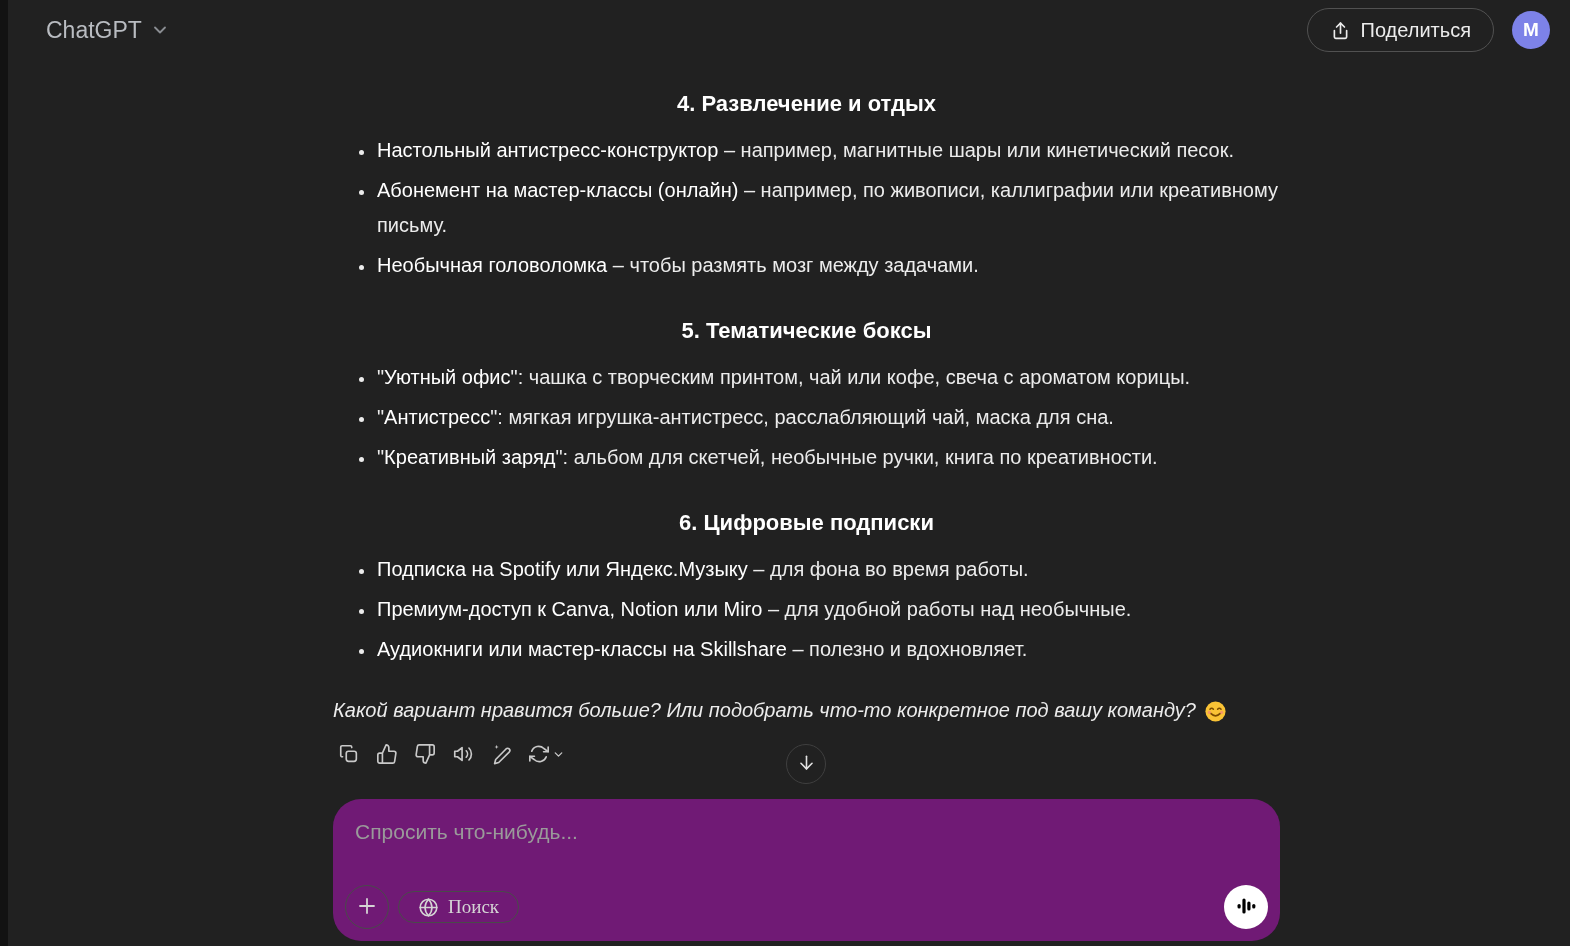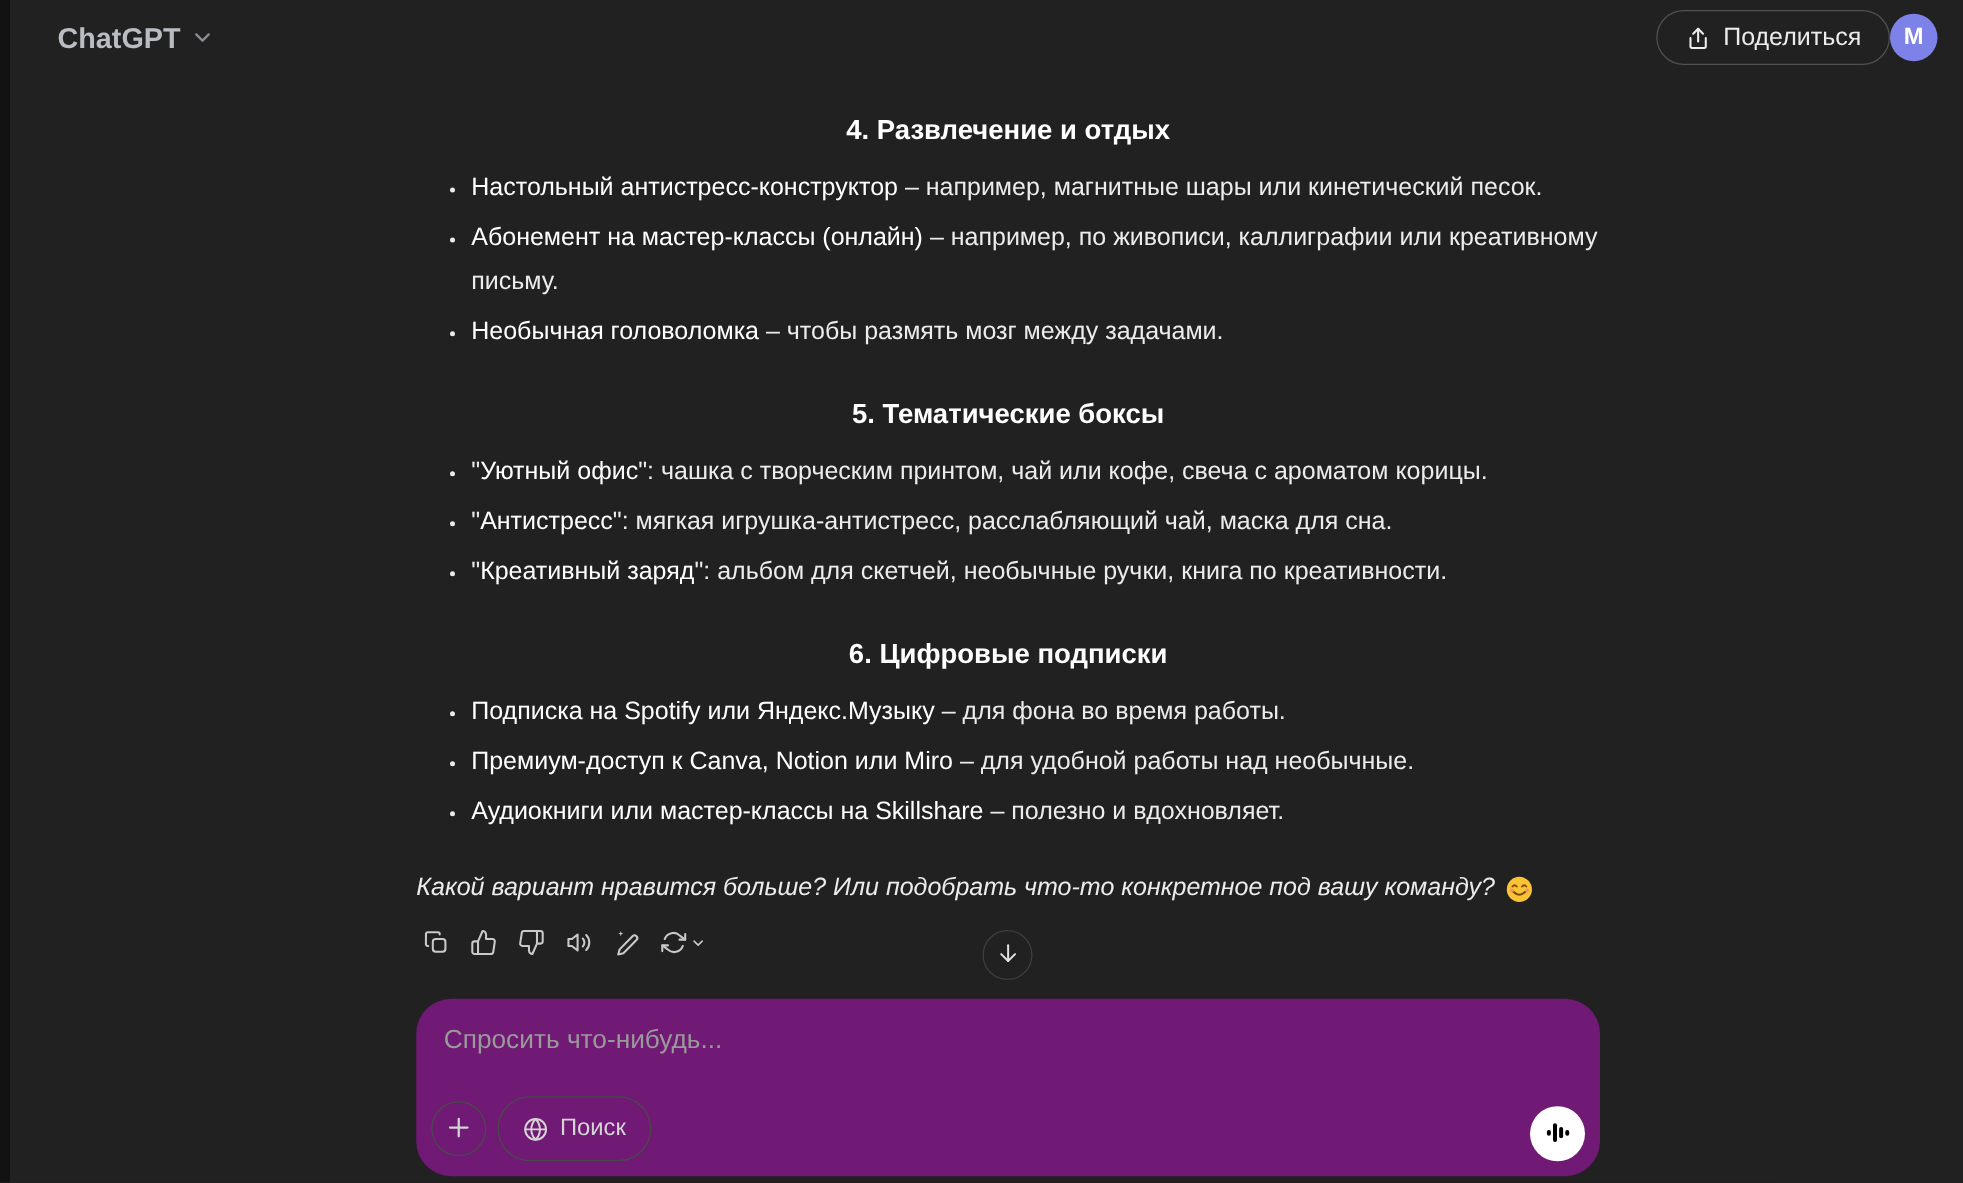--- a/index.html
+++ b/index.html
@@ -16,25 +16,25 @@
   }
   
   .header {
     position: absolute; left: 8px; right: 0; top: 0; height: 60px;
     display: flex; align-items: center; justify-content: space-between;
     padding: 0 20px 0 30px;
   }
   .brand-switcher {
     display: flex; align-items: center; gap: 8px;
     background: none; border: none; cursor: pointer;
-    color: #b9bcc1; font-size: 23px; font-weight: 700;
+    color: #b9bcc1; font-size: 23px; font-weight: 400;
     font-family: inherit; padding: 6px 8px; border-radius: 8px;
   }
   .brand-switcher .chev { color: #8a8d92; display: flex; }
-  .header-right { display: flex; align-items: center; }
+  .header-right { display: flex; align-items: center; gap: 18px; }
   .share-btn {
     display: flex; align-items: center; gap: 10px;
     height: 44px; padding: 0 22px;
     border: 1px solid #515151; border-radius: 9999px;
     background: transparent; color: #ececec;
     font-size: 20px; font-family: inherit; cursor: pointer;
   }
   .share-btn svg { display: block; }
   .avatar {
     width: 38px; height: 38px; border-radius: 50%;
@@ -95,25 +95,25 @@
     position: absolute; left: 12px; right: 12px; bottom: 12px;
     display: flex; align-items: center; gap: 9px;
   }
   .round-btn {
     width: 44px; height: 44px; border-radius: 50%;
     background: transparent; border: 1px solid #4a4a4a;
     color: #d4d4d4; cursor: pointer;
     display: flex; align-items: center; justify-content: center; padding: 0;
   }
   .pill-btn {
-    height: 52px; padding: 0 19px;
+    height: 32px; padding: 0 19px;
     border: 1px solid #4a4a4a; border-radius: 9999px;
     background: transparent; color: #d4d4d4;
     display: flex; align-items: center; gap: 9px;
-    font-size: 19px; font-family: Liberation Sans, sans-serif; cursor: pointer;
+    font-size: 19px; font-family: Liberation Serif, serif; cursor: pointer;
   }
   .pill-btn svg { display: block; }
   .voice-btn {
     position: absolute; right: 12px; bottom: 12px;
     width: 44px; height: 44px; border-radius: 50%;
     background: #ffffff; border: none; cursor: pointer;
     display: flex; align-items: center; justify-content: center; padding: 0;
   }
 </style>
 </head>

